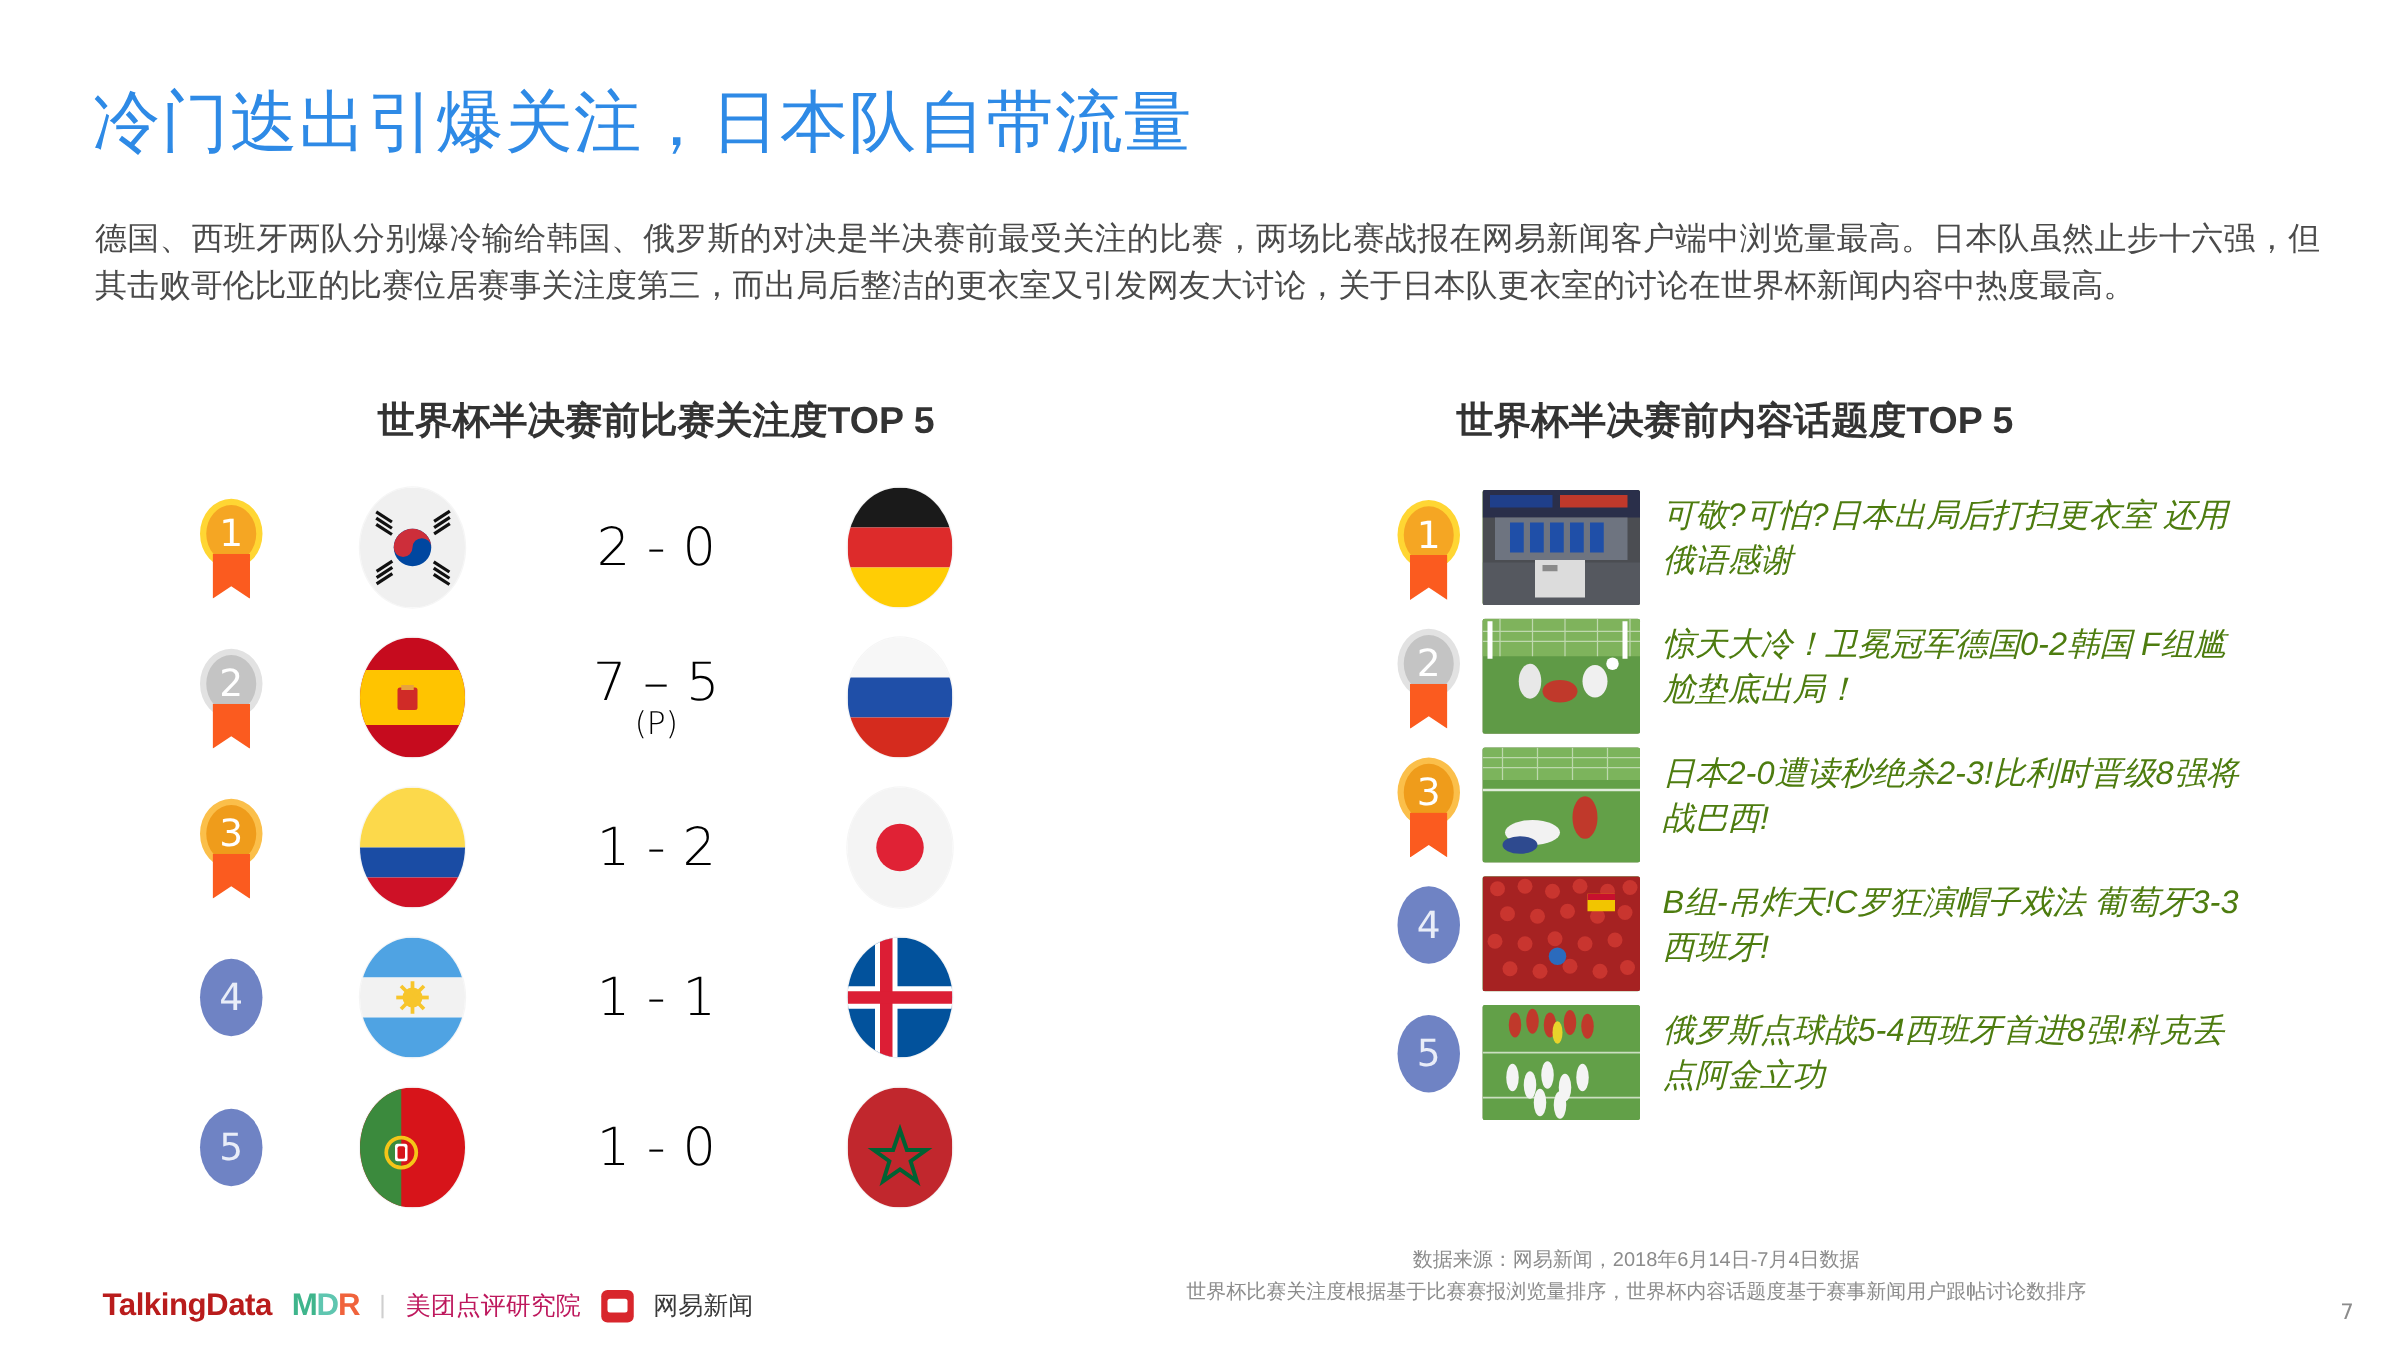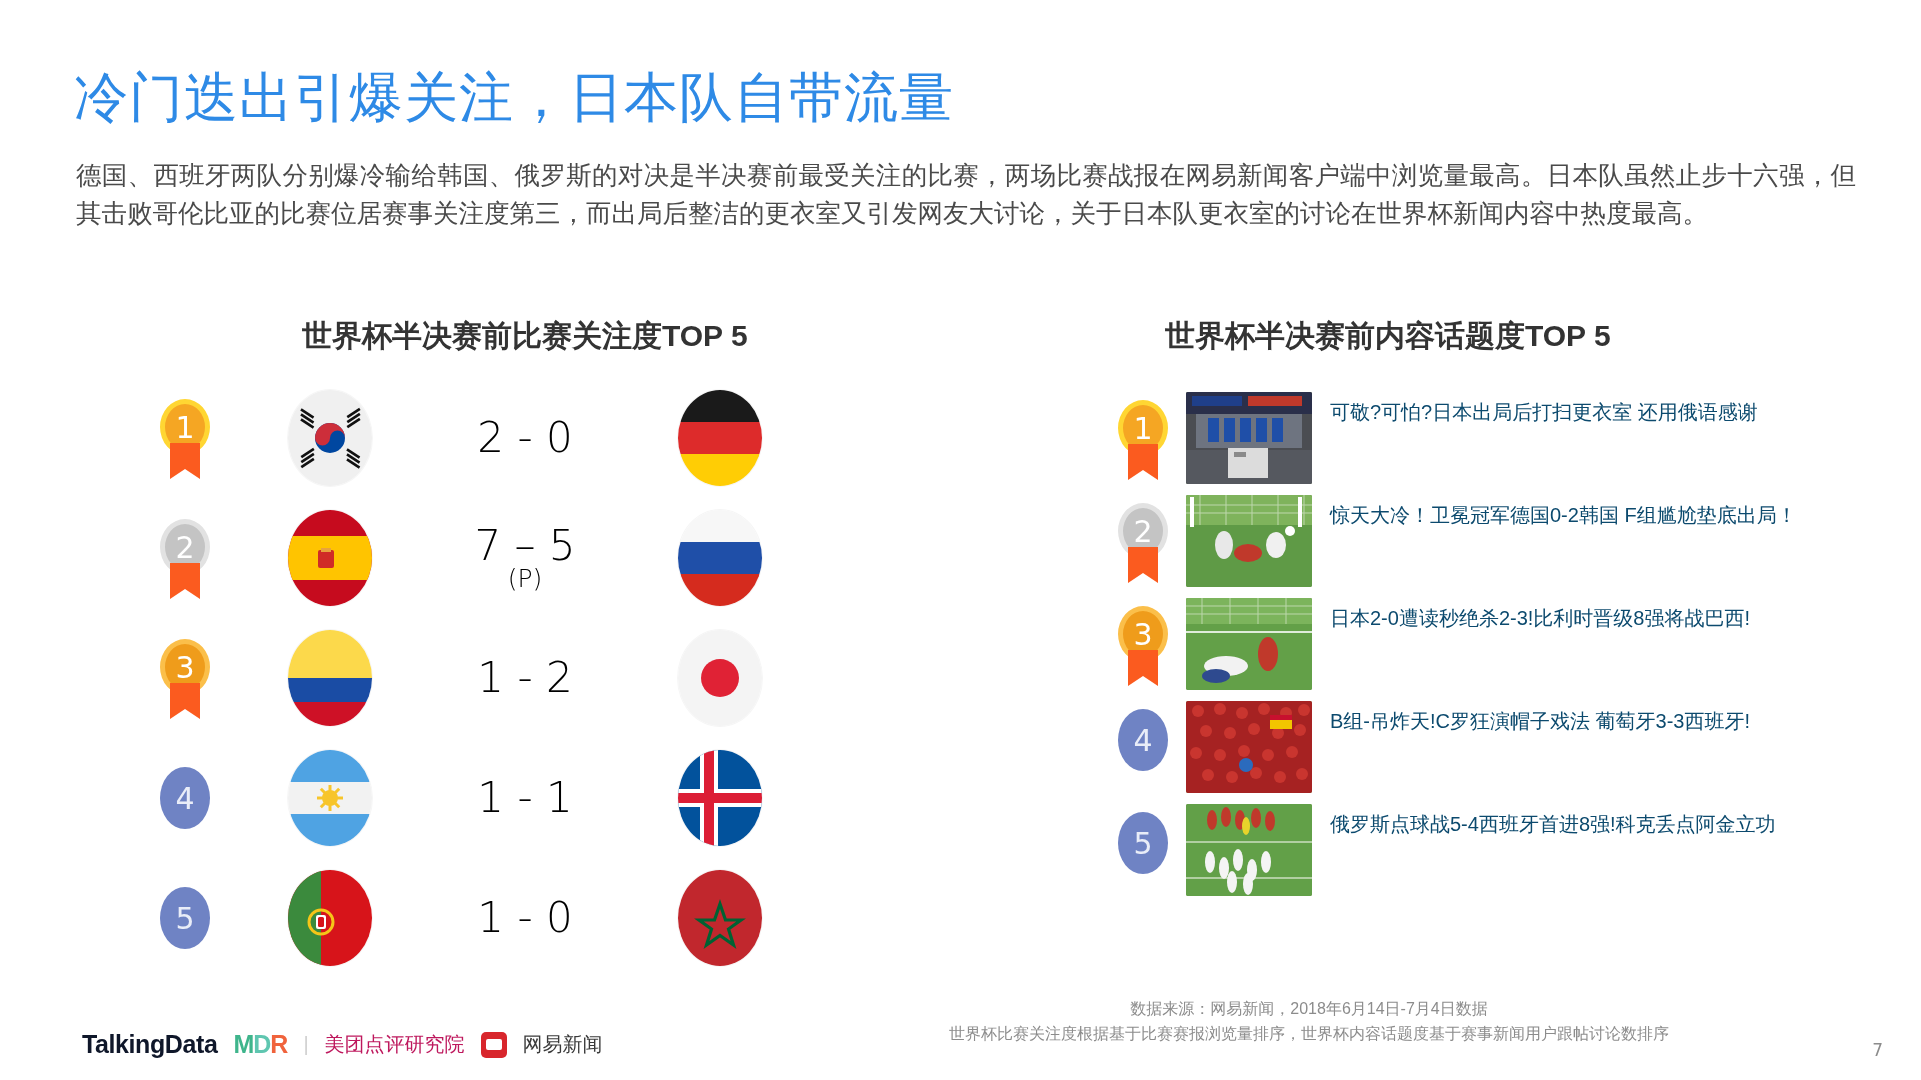--- a/index.html
+++ b/index.html
@@ -12,21 +12,21 @@
   }
   .slide{position:absolute;inset:0;}
 
   
   #page-title{
     position:absolute;left:74px;top:62px;
     font-size:54px;font-weight:normal;letter-spacing:1px;
     color:#2e8ae6;white-space:nowrap;
   }
   #intro{
-    position:absolute;left:76px;top:156px;width:1780px;
+    position:absolute;left:76px;top:172px;width:1780px;
     font-size:25.5px;line-height:38px;color:#4a4a4a;
     text-align:justify;
   }
 
   
   .section-heading{
     position:absolute;font-size:30px;font-weight:bold;color:#333333;
     white-space:nowrap;
   }
   #heading-left{left:302px;top:316px;}
@@ -80,39 +80,39 @@
   
   #topic-list{position:absolute;left:1100px;top:392px;width:790px;}
   .topic-row{height:103px;display:flex;align-items:flex-start;}
   .topic-rank{width:86px;display:flex;justify-content:center;padding-top:8px;}
   .topic-thumb{
     width:126px;height:92px;margin-right:18px;flex:none;
     border-radius:2px;overflow:hidden;position:relative;
     background:#6d8d4a;
   }
   .topic-text{
-    font-size:20px;line-height:36px;color:#0c4a6e;
-    padding-top:2px;max-width:470px;
+    font-size:26px;line-height:36px;color:#4d7c0f;
+    padding-top:2px;max-width:470px;font-style:italic;
   }
 
   
   #source-note{
     position:absolute;right:62px;top:996px;width:1100px;
     text-align:center;font-size:16px;line-height:25px;color:#8c8c8c;
   }
   #page-number{
     position:absolute;right:38px;top:1040px;
     font-size:17px;color:#8c8c8c;
     font-family:"DejaVu Sans",sans-serif;
   }
   #logo-bar{
     position:absolute;left:82px;top:1030px;
     display:flex;align-items:center;gap:16px;
   }
-  .logo-td{font-size:25px;font-weight:bold;color:#0f172a;letter-spacing:-0.4px;}
+  .logo-td{font-size:25px;font-weight:bold;color:#b91c1c;letter-spacing:-0.4px;}
   .logo-mdr{font-size:25px;font-weight:bold;letter-spacing:-1px;}
   .logo-mdr .m{color:#3fb58c;}
   .logo-mdr .d{color:#5fc6b0;}
   .logo-mdr .r{color:#f0633c;}
   .logo-mt{font-size:20px;color:#be185d;}
   .logo-sep{color:#cfcfcf;font-size:20px;}
   .logo-ne-box{
     width:26px;height:26px;border-radius:5px;background:#d8262c;
     display:inline-block;position:relative;
   }

